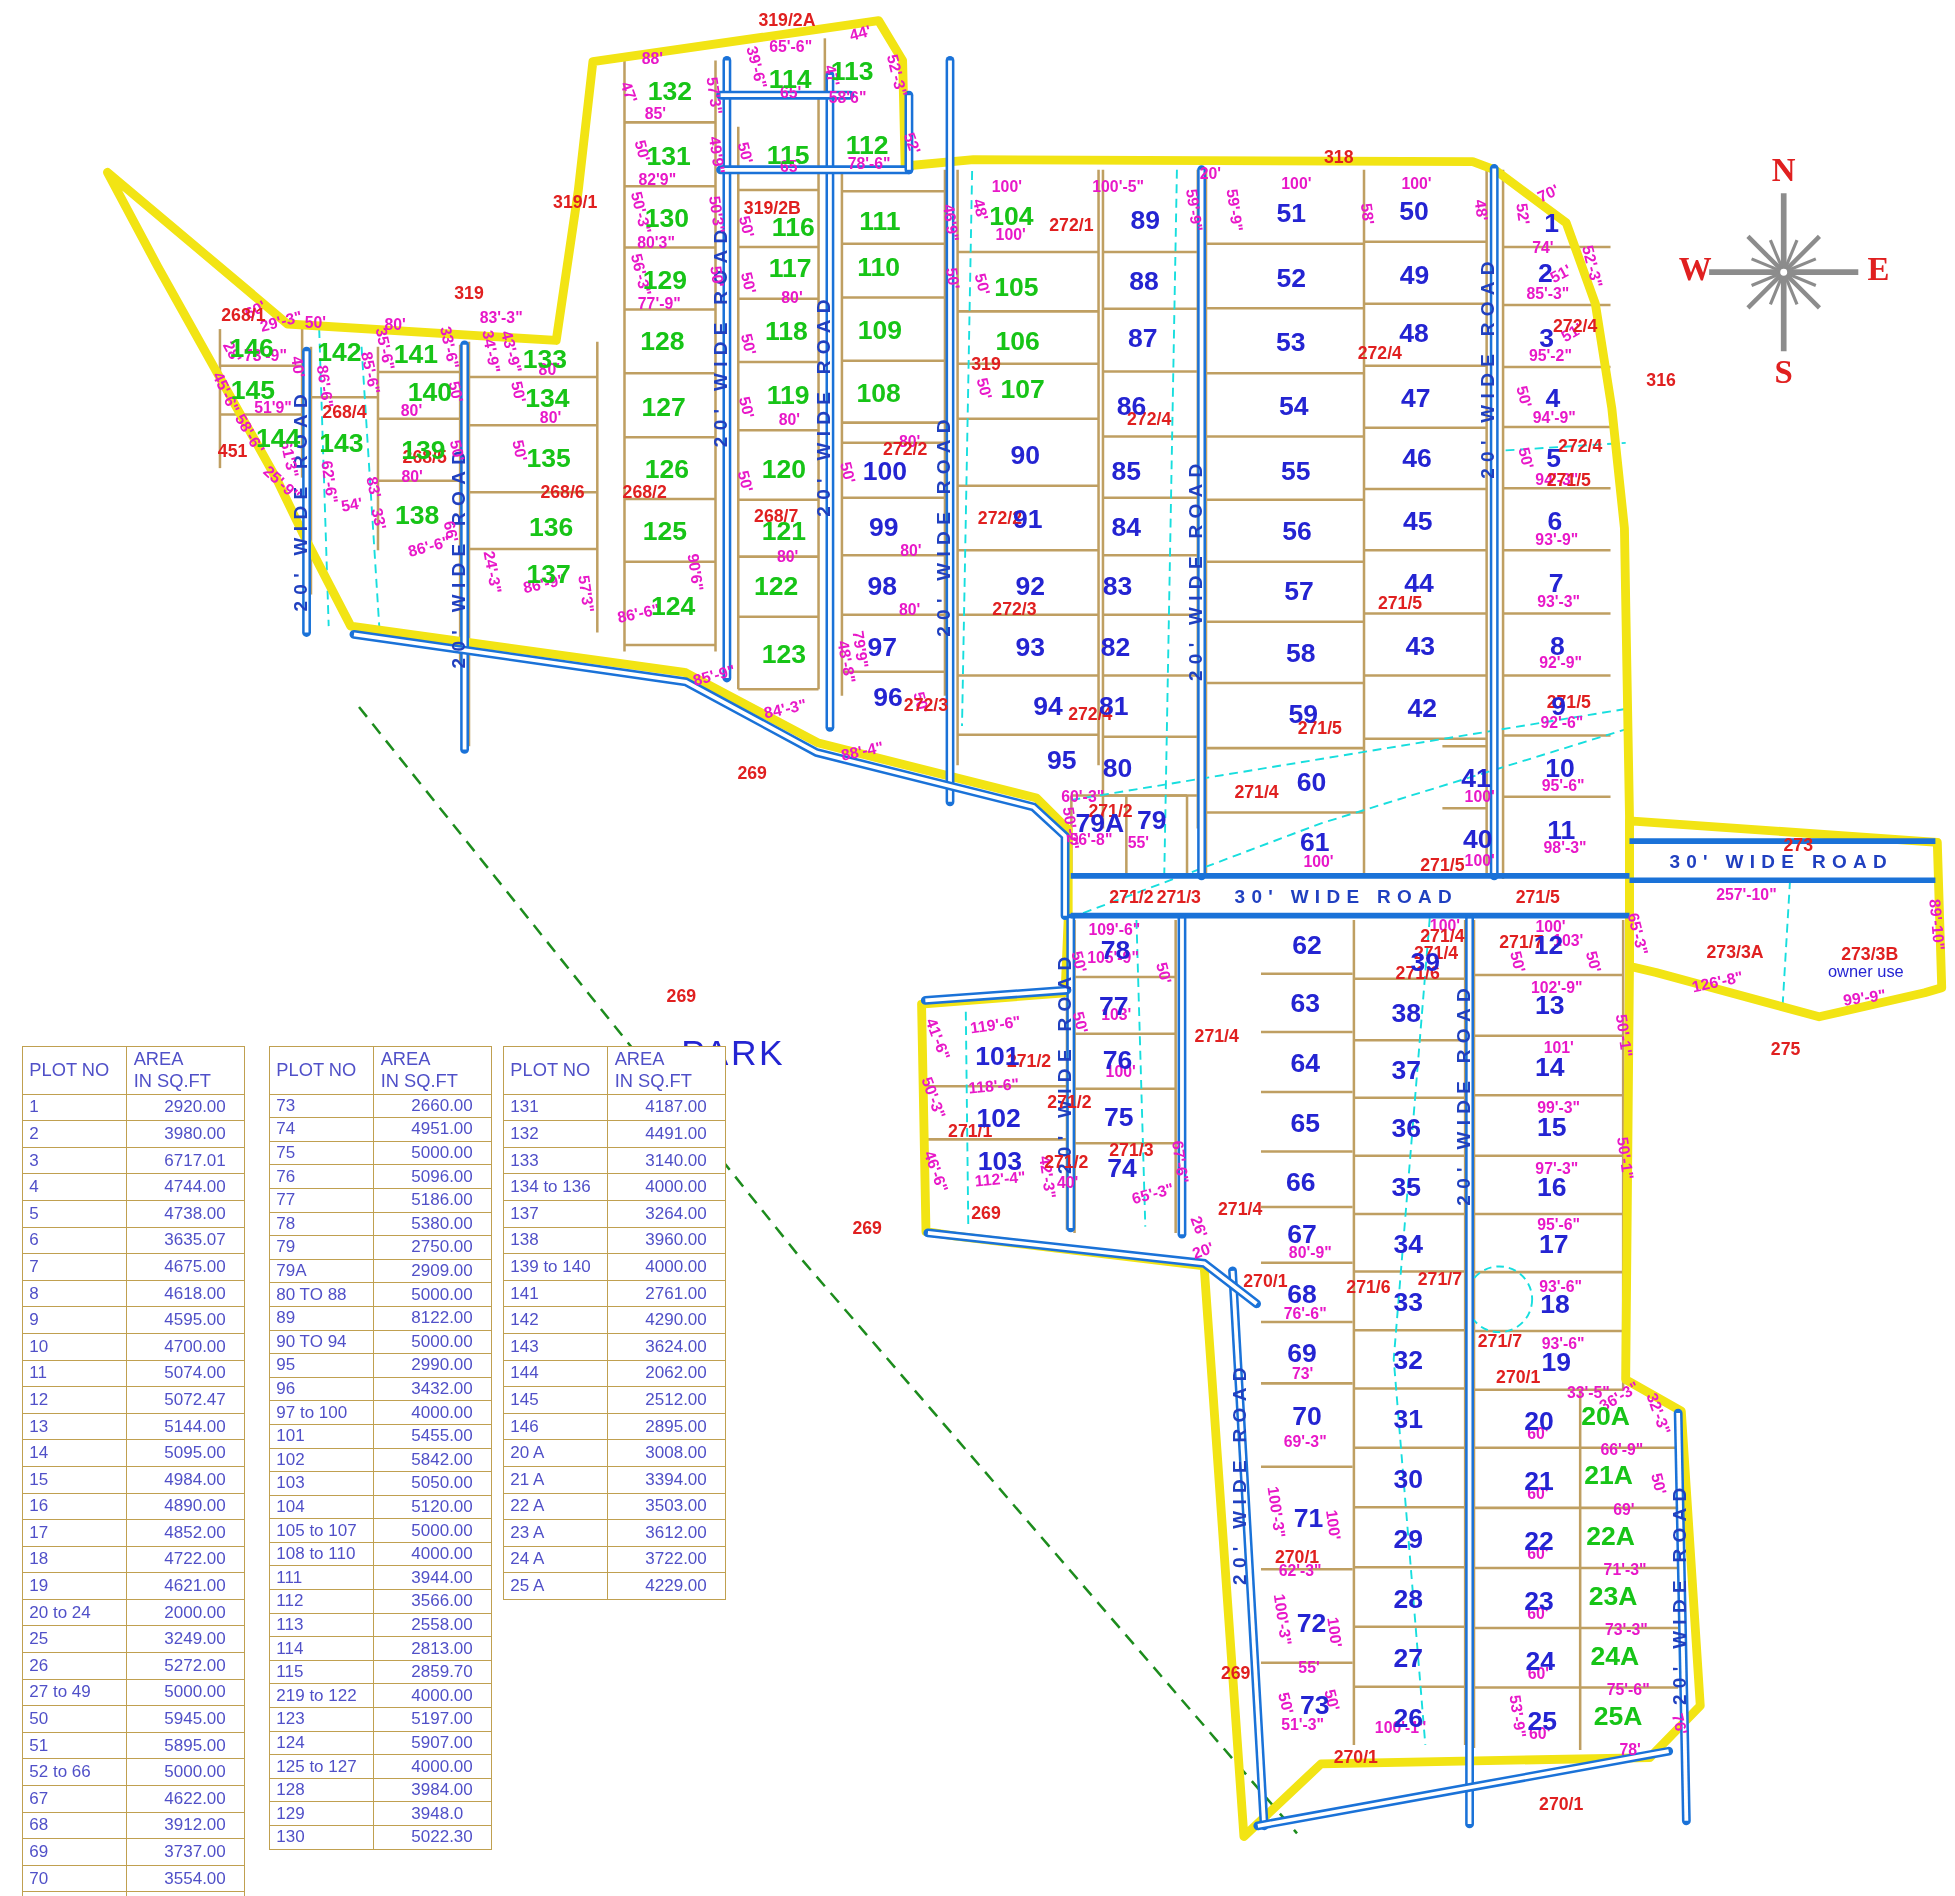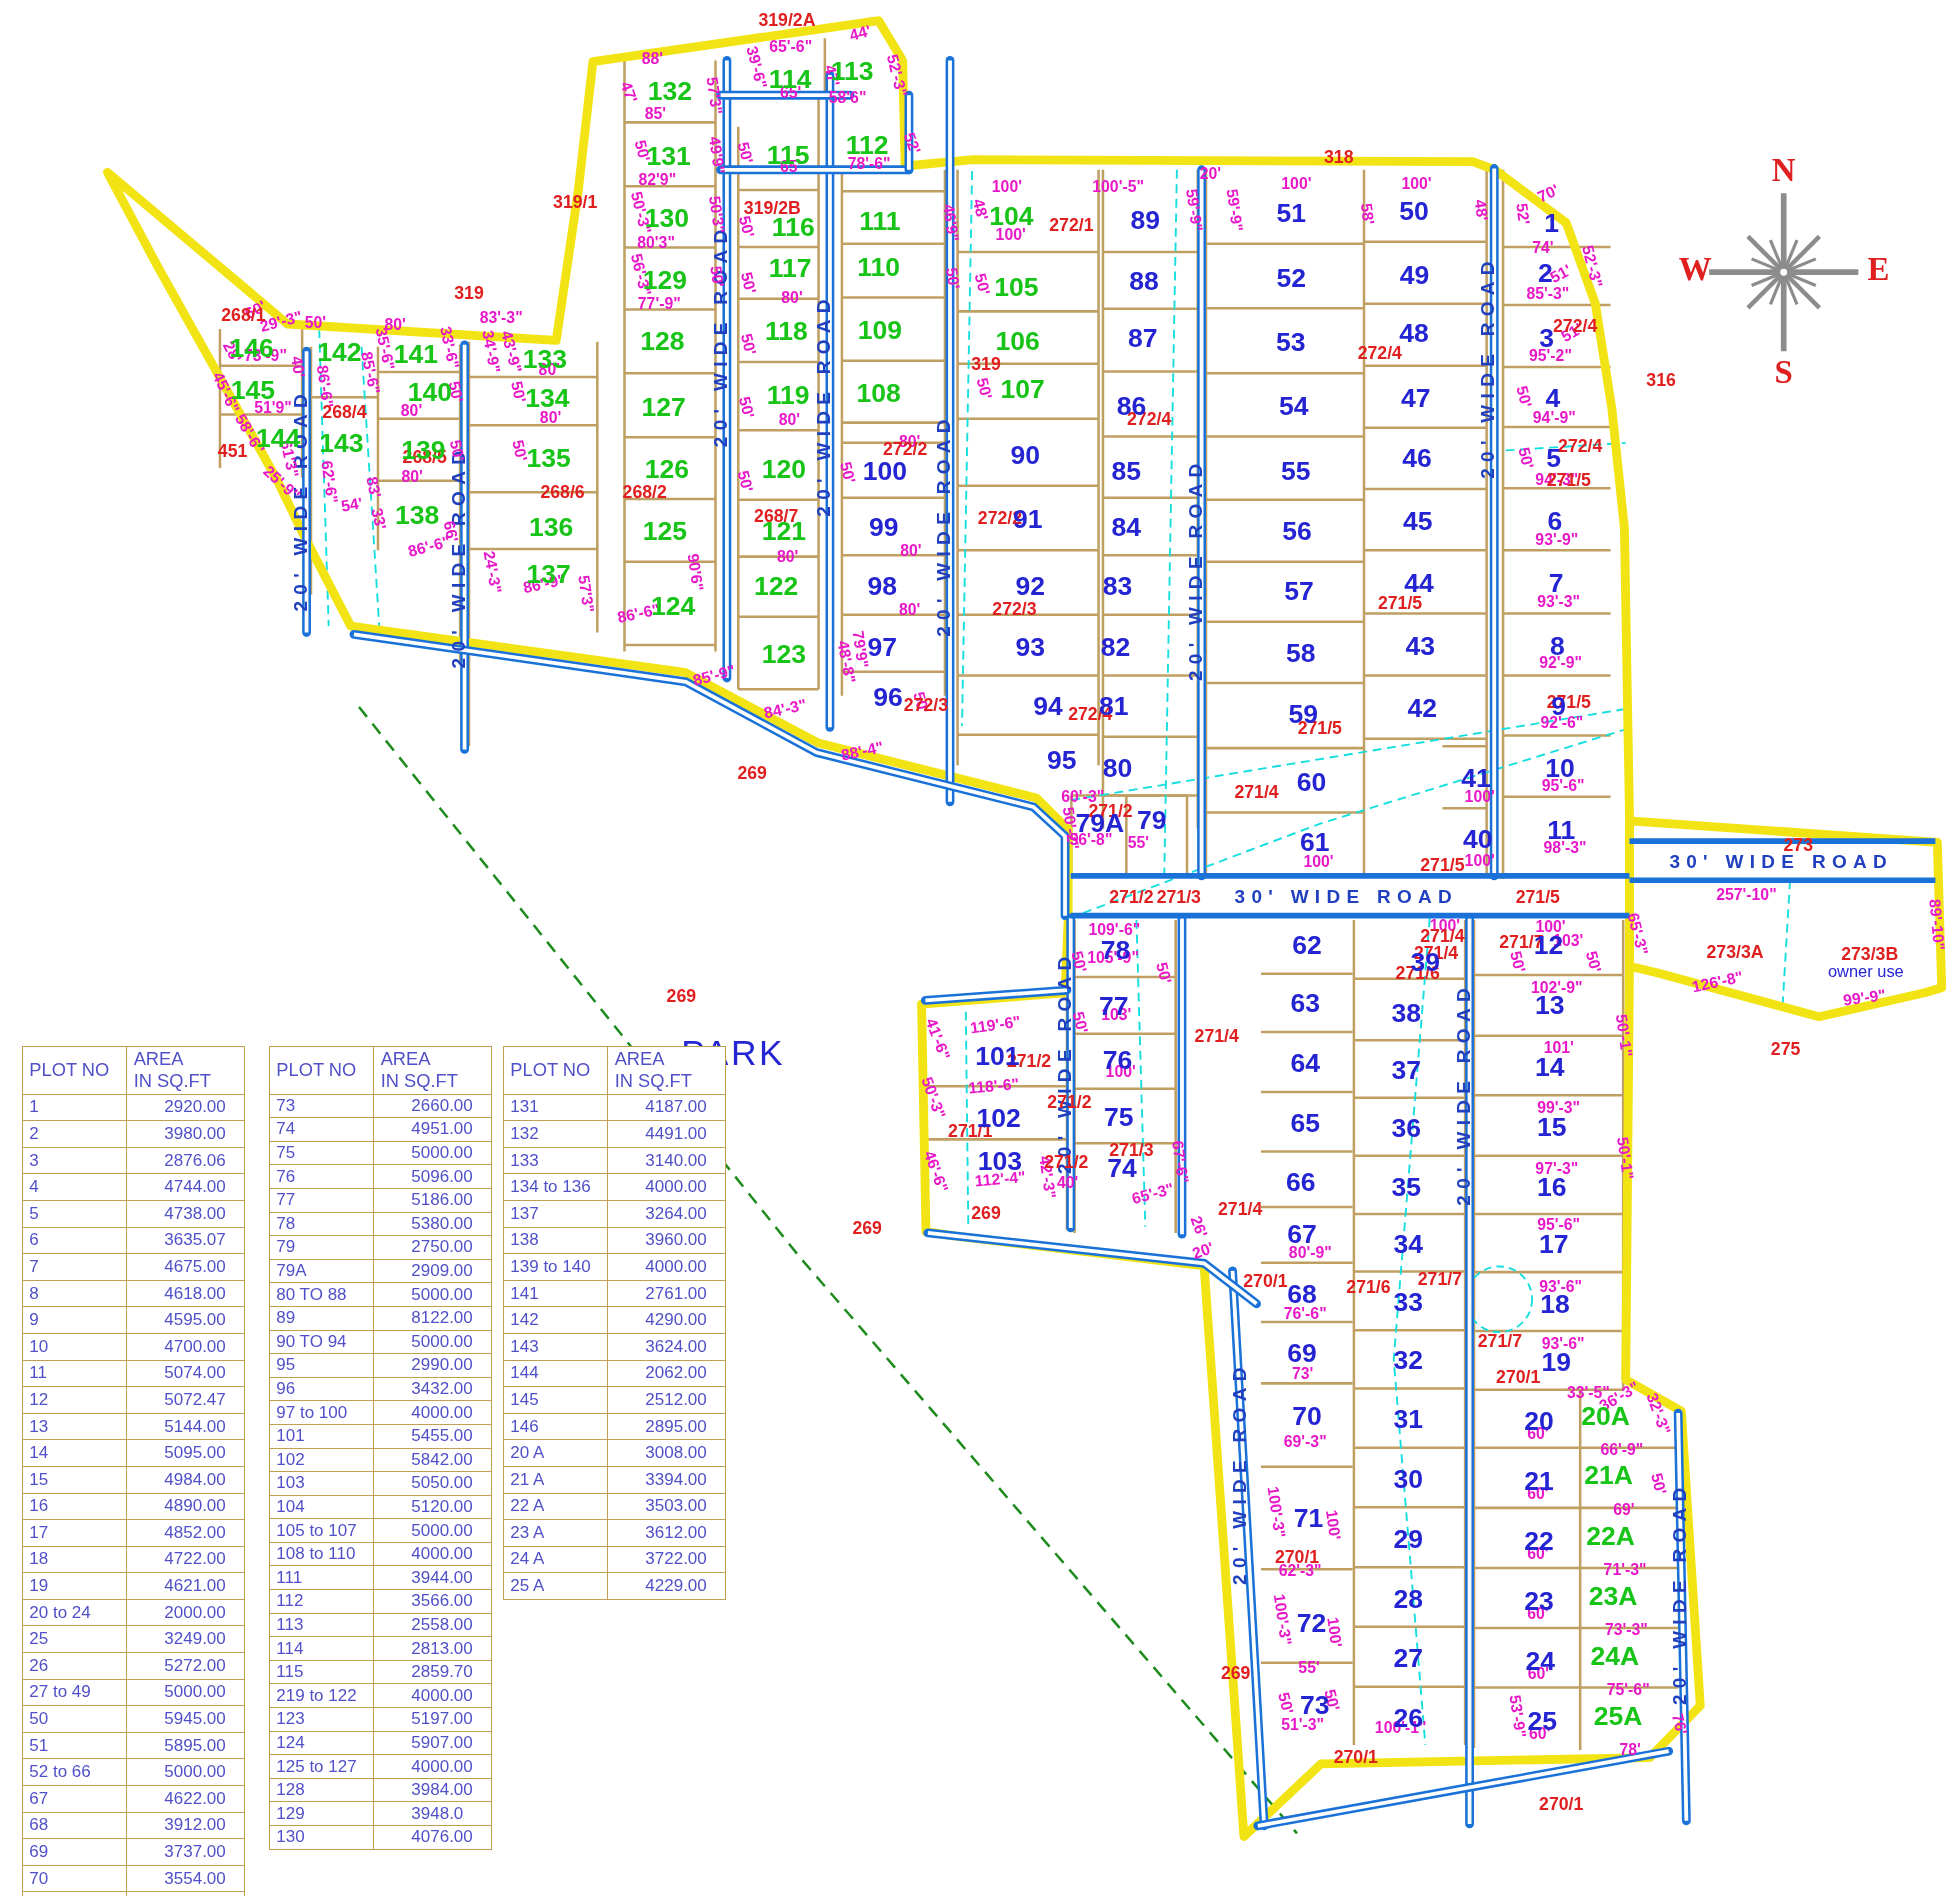--- a/index.html
+++ b/index.html
@@ -693,21 +693,21 @@
           <tr>
             <td>1</td>
             <td class="num">2920.00</td>
           </tr>
           <tr>
             <td>2</td>
             <td class="num">3980.00</td>
           </tr>
           <tr>
             <td>3</td>
-            <td class="num">2876.06</td>
+            <td class="num">6717.01</td>
           </tr>
           <tr>
             <td>4</td>
             <td class="num">4744.00</td>
           </tr>
           <tr>
             <td>5</td>
             <td class="num">4738.00</td>
           </tr>
           <tr>
@@ -944,21 +944,21 @@
           <tr>
             <td>128</td>
             <td class="num">3984.00</td>
           </tr>
           <tr>
             <td>129</td>
             <td class="num">3948.0</td>
           </tr>
           <tr>
             <td>130</td>
-            <td class="num">4076.00</td>
+            <td class="num">5022.30</td>
           </tr>
         </tbody>
       </table>
       <table class="area-table t3" style="left: 503px; top: 1046px; width: 223px;">
         <tbody>
           <tr class="hdr">
             <td style="width: 47%;">PLOT NO</td>
             <td>
               <div>AREA</div>
               <div>IN SQ.FT</div>

